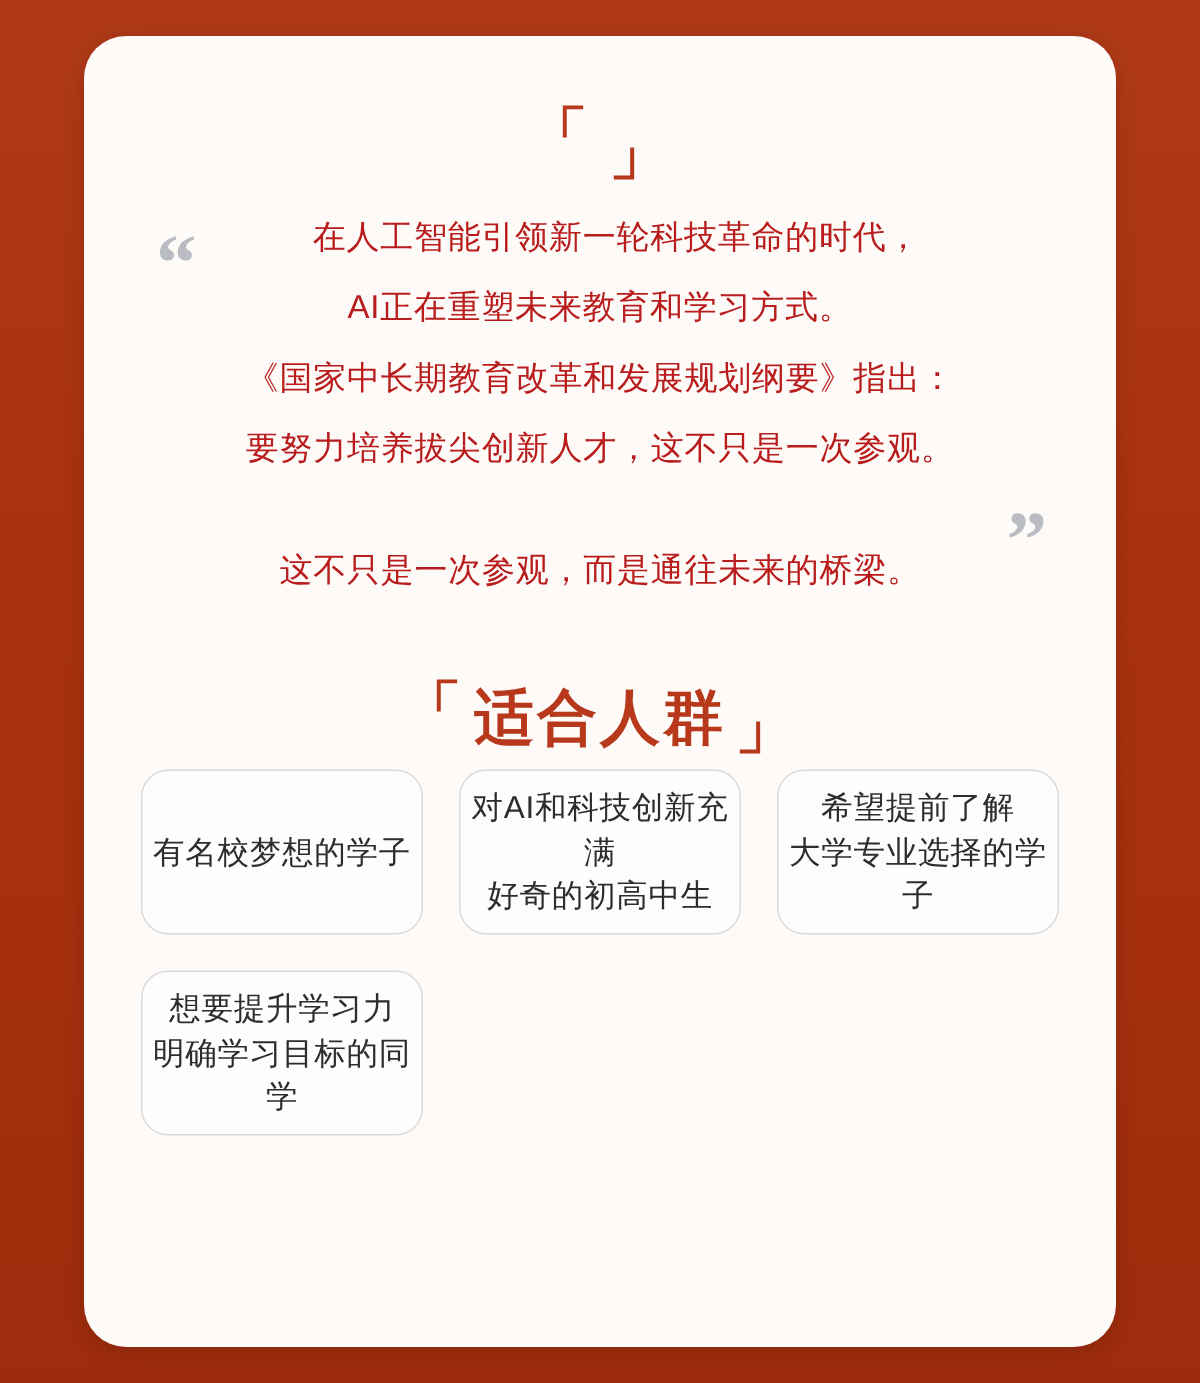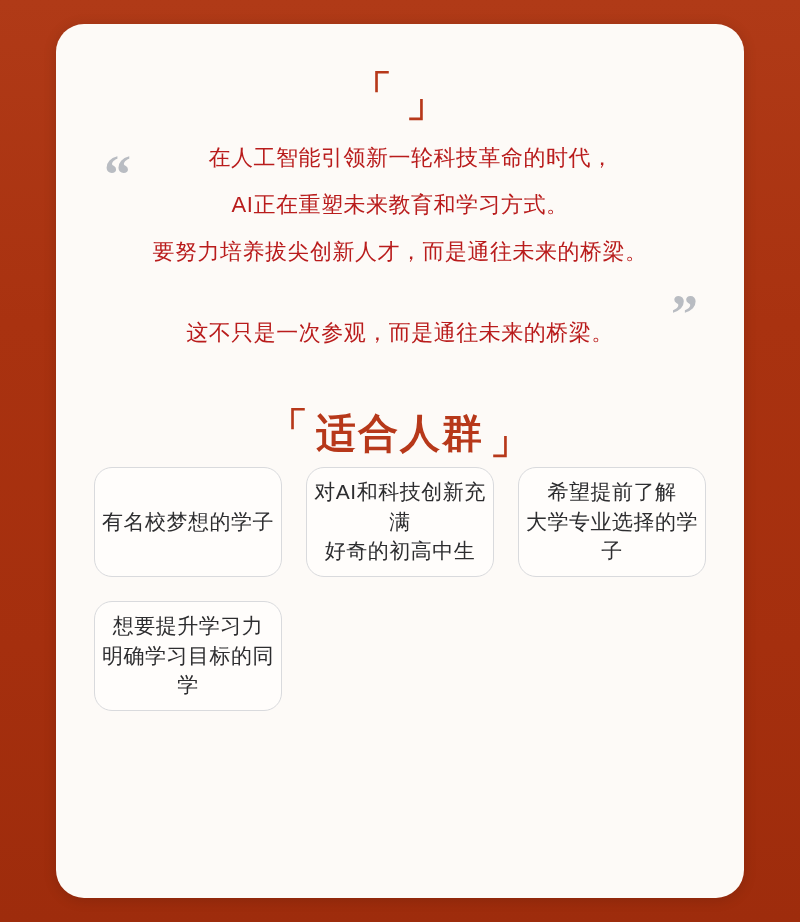--- a/index.html
+++ b/index.html
@@ -164,21 +164,22 @@
         <span class="bracket left">「</span>
         <span class="bracket right">」</span>
       </div>
 
       <div class="quote-wrap">
         <span class="quote-mark open">“</span>
         <span class="quote-mark close">”</span>
         <div class="quote-lines">
           <p class="indent-a">在人工智能引领新一轮科技革命的时代，</p>
           <p>AI正在重塑未来教育和学习方式。</p>
-          <p>要努力培养拔尖创新人才，而是通往未来的桥梁。</p>
+          <p>《国家中长期教育改革和发展规划纲要》指出：</p>
+          <p>要努力培养拔尖创新人才，这不只是一次参观。</p>
           <div class="gap-line"></div>
           <p>这不只是一次参观，而是通往未来的桥梁。</p>
         </div>
       </div>
 
       <div class="section-title" id="title-people">
         <span class="bracket left">「</span>
         <span class="txt">适合人群</span>
         <span class="bracket right">」</span>
       </div>

